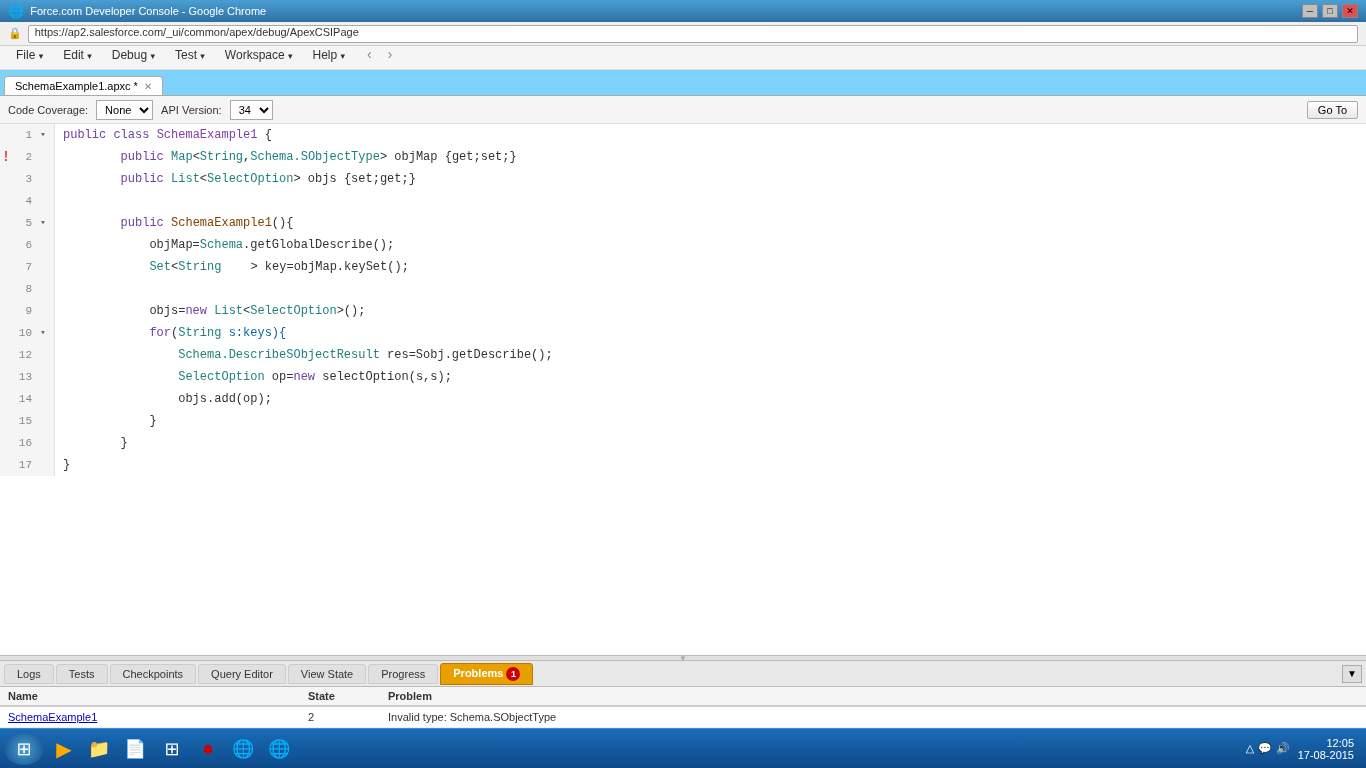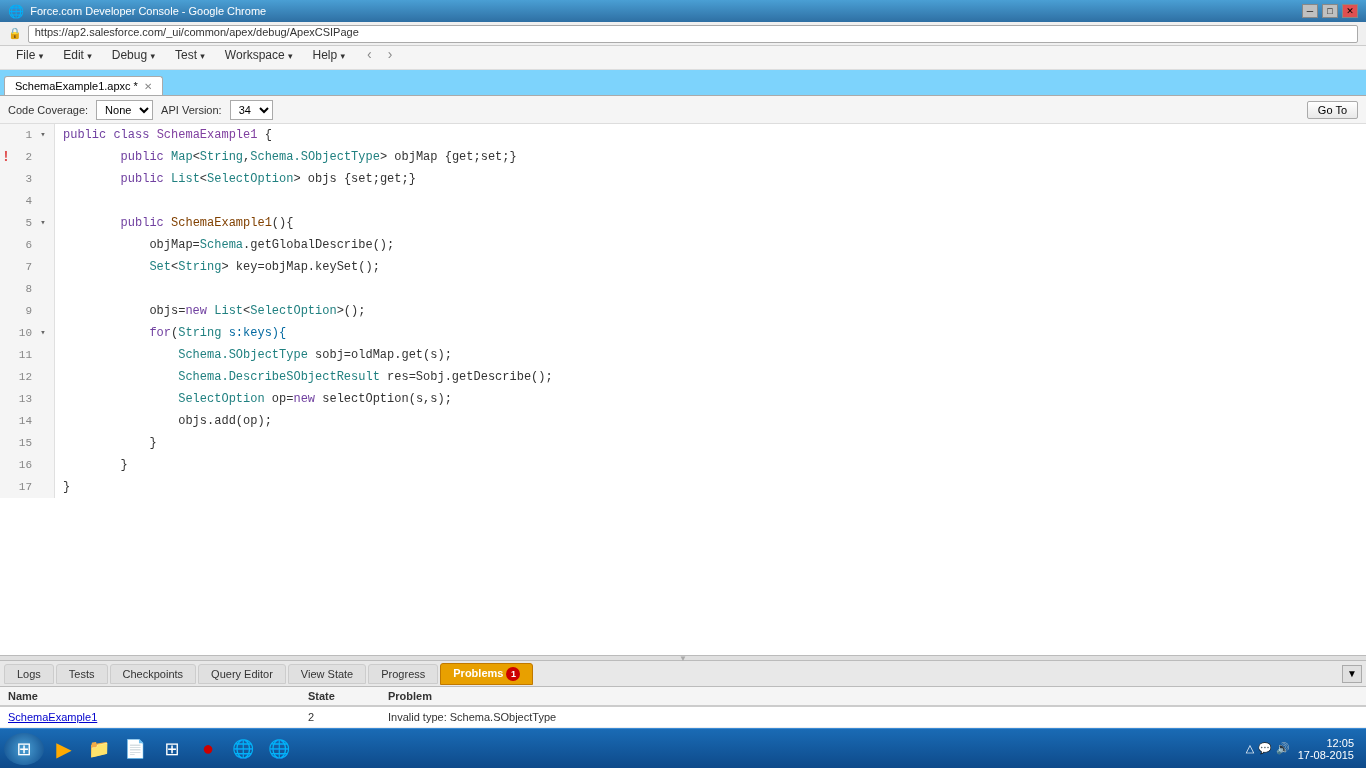--- a/index.html
+++ b/index.html
@@ -396,21 +396,21 @@
             <span class="fold-btn"></span>
           </div>
           <div class="code-content"><span style="color: rgb(51, 51, 51); margin-top: 46px;">            objMap=</span><span style="color: rgb(32, 128, 128);">Schema</span><span style="color: rgb(51, 51, 51);">.getGlobalDescribe();</span></div>
         </div>
         <div class="code-line">
           <div class="line-gutter">
             <span class="error-marker" style="width: 12px; text-align: center;"></span>
             <span class="line-num">7</span>
             <span class="fold-btn"></span>
           </div>
-          <div class="code-content"><span style="color: rgb(51, 51, 51);">            </span><span style="color: rgb(32, 128, 128);">Set</span><span style="color: rgb(51, 51, 51);">&lt;</span><span style="color: rgb(32, 128, 128);">String</span><span style="color: rgb(51, 51, 51);">&gt; key=objMap.keySet();</span></div>
+          <div class="code-content"><span style="color: rgb(51, 51, 51);">            </span><span style="color: rgb(32, 128, 128);">Set</span><span style="color: rgb(51, 51, 51);">&lt;</span><span style="color: rgb(32, 128, 128);">String</span><span style="color: rgb(51, 51, 51); margin-left: 29px;">&gt; key=objMap.keySet();</span></div>
         </div>
         <div class="code-line">
           <div class="line-gutter">
             <span class="error-marker" style="width: 12px; text-align: center;"></span>
             <span class="line-num">8</span>
             <span class="fold-btn"></span>
           </div>
           <div class="code-content">&nbsp;</div>
         </div>
         <div class="code-line">
@@ -421,28 +421,20 @@
           </div>
           <div class="code-content"><span style="color: rgb(51, 51, 51);">            objs=</span><span style="color: rgb(112, 64, 160);">new</span><span style="color: rgb(51, 51, 51);"> </span><span style="color: rgb(32, 128, 128);">List</span><span style="color: rgb(51, 51, 51);">&lt;</span><span style="color: rgb(32, 128, 128);">SelectOption</span><span style="color: rgb(51, 51, 51);">&gt;();</span></div>
         </div>
         <div class="code-line">
           <div class="line-gutter">
             <span class="error-marker" style="width: 12px; text-align: center;"></span>
             <span class="line-num">10</span>
             <span class="fold-btn">▾</span>
           </div>
           <div class="code-content"><span style="color: rgb(51, 51, 51);">            </span><span style="color: rgb(112, 64, 160);">for</span><span style="color: rgb(51, 51, 51);">(</span><span style="color: rgb(32, 128, 128);">String</span><span style="color: #0369a1;"> s:keys){</span></div>
-        </div>
-        <div class="code-line">
-          <div class="line-gutter">
-            <span class="error-marker" style="width: 12px; text-align: center;"></span>
-            <span class="line-num">11</span>
-            <span class="fold-btn"></span>
-          </div>
-          <div class="code-content"><span style="color: rgb(51, 51, 51);">                </span><span style="color: rgb(32, 128, 128);">Schema.SObjectType</span><span style="color: rgb(51, 51, 51);"> sobj=oldMap.get(s);</span></div>
         </div>
         <div class="code-line">
           <div class="line-gutter">
             <span class="error-marker" style="width: 12px; text-align: center;"></span>
             <span class="line-num">12</span>
             <span class="fold-btn"></span>
           </div>
           <div class="code-content"><span style="color: rgb(51, 51, 51);">                </span><span style="color: rgb(32, 128, 128);">Schema.DescribeSObjectResult</span><span style="color: rgb(51, 51, 51);"> res=Sobj.getDescribe();</span></div>
         </div>
         <div class="code-line">

